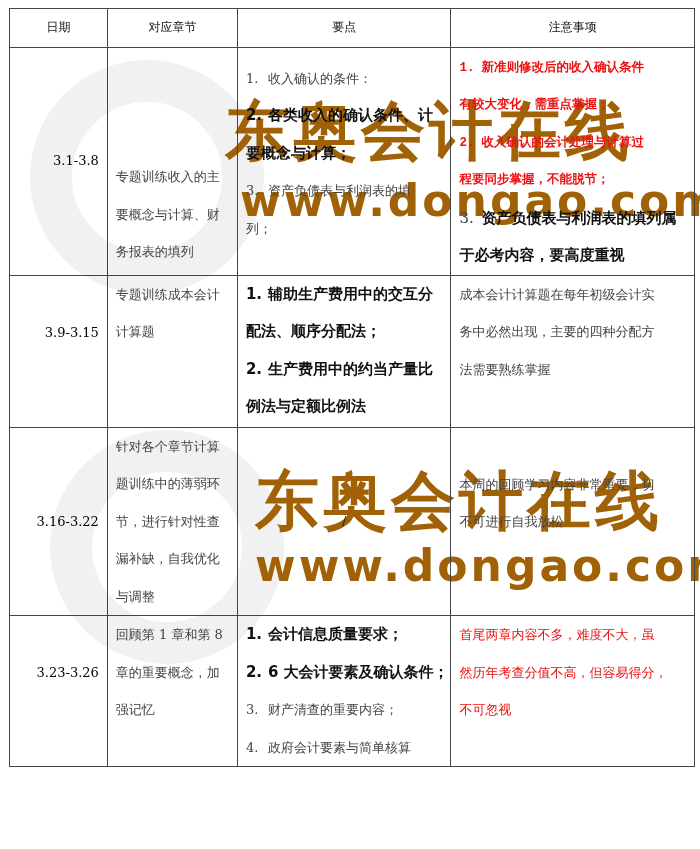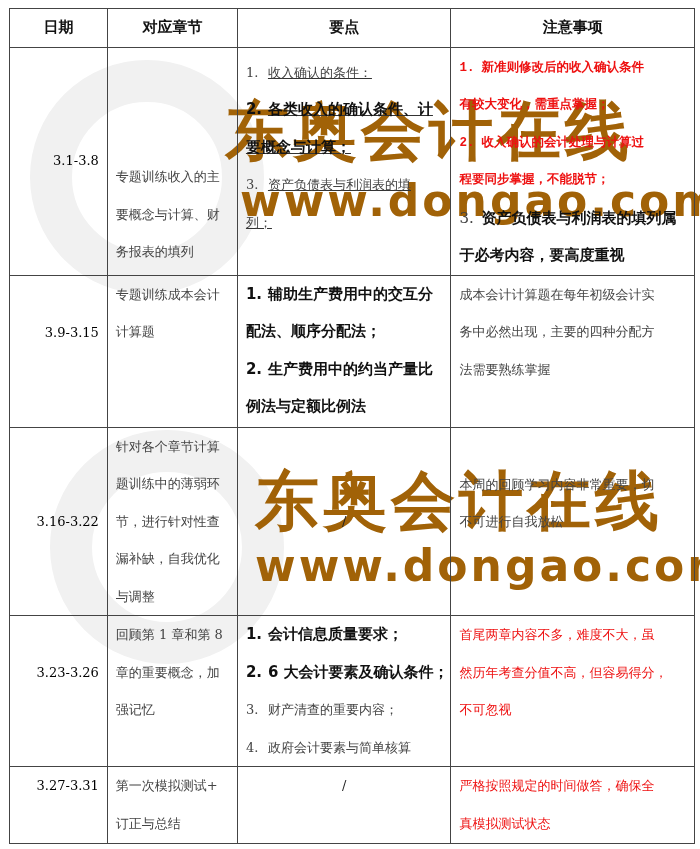--- a/index.html
+++ b/index.html
@@ -4,21 +4,21 @@
 <style>
   html, body { margin: 0; padding: 0; background: #ffffff; }
   body { width: 700px; height: 849px; position: relative; overflow: hidden;
          font-family: "DejaVu Serif", "Liberation Serif", serif; color: #333; }
   .watermark { position: absolute; pointer-events: none; z-index: 0; }
   .wm-circle { position: absolute; border: 42px solid #f1f1f1; border-radius: 50%; }
   .wm-text { position: absolute; color: #a16207; font-family: "DejaVu Sans", sans-serif; font-weight: bold; white-space: nowrap; }
   table.plan { position: absolute; left: 9px; top: 8px; border-collapse: collapse; z-index: 1;
                width: 686px; table-layout: fixed; background: transparent; }
   table.plan td, table.plan th { border: 1.5px solid #444; vertical-align: middle; padding: 0 8px; font-size: 13px; line-height: 37.5px; }
-  table.plan th { height: 37px; font-family: "DejaVu Sans", sans-serif; font-weight: bold; font-size: 15px; color: #111; text-align: center; }
+  table.plan th { height: 37px; font-family: "DejaVu Sans", sans-serif; font-weight: normal; font-size: 12px; color: #111; text-align: center; }
   .col-date { width: 88px; }
   .col-chapter { width: 117px; }
   .col-points { width: 192px; }
   .col-notes { width: 219px; }
   td.date { text-align: right; color: #000000; font-size: 13px; }
   .line { display: block; white-space: nowrap; }
   .bold { font-family: "DejaVu Sans", sans-serif; font-weight: bold; color: #111; font-size: 15px; }
   .red { color: #ee1111; }
   .redbold { color: #ee1111; font-family: Liberation Mono, monospace; font-weight: bold; font-size: 12.5px; }
   .plain { color: #444; }
@@ -57,21 +57,21 @@
   </thead>
   <tbody>
 
     <tr style="height:226px;">
       <td class="date">3.1-3.8</td>
       <td style="vertical-align:bottom; padding-bottom:4px;">
         <span class="line plain">专题训练收入的主</span>
         <span class="line plain">要概念与计算、财</span>
         <span class="line plain">务报表的填列</span>
       </td>
-      <td class="top" style="padding-top:6px;text-decoration:underline;">
+      <td class="top" style="padding-top:12px;">
         <span class="line plain"><span class="num">1.</span><span>收入确认的条件：</span></span>
         <span class="line bold"><span class="num">2.</span><span>各类收入的确认条件、计</span></span>
         <span class="line bold">要概念与计算；</span>
         <span class="line plain"><span class="num">3.</span><span>资产负债表与利润表的填</span></span>
         <span class="line plain">列；</span>
       </td>
       <td class="top" style="padding-top:2px;">
         <span class="line redbold"><span class="num">1.</span><span>新准则修改后的收入确认条件</span></span>
         <span class="line redbold">有较大变化，需重点掌握；</span>
         <span class="line redbold"><span class="num">2.</span><span>收入确认的会计处理与计算过</span></span>
@@ -129,26 +129,14 @@
         <span class="line plain"><span class="num">3.</span><span>财产清查的重要内容；</span></span>
         <span class="line plain"><span class="num">4.</span><span>政府会计要素与简单核算</span></span>
       </td>
       <td class="top">
         <span class="line red">首尾两章内容不多，难度不大，虽</span>
         <span class="line red">然历年考查分值不高，但容易得分，</span>
         <span class="line red">不可忽视</span>
       </td>
     </tr>
 
-    <tr style="height:77px;">
-      <td class="date top">3.27-3.31</td>
-      <td class="top">
-        <span class="line plain">第一次模拟测试+</span>
-        <span class="line plain">订正与总结</span>
-      </td>
-      <td class="slash top">/</td>
-      <td class="top">
-        <span class="line red">严格按照规定的时间做答，确保全</span>
-        <span class="line red">真模拟测试状态</span>
-      </td>
-    </tr>
   </tbody>
 </table>
 
 </body></html>

